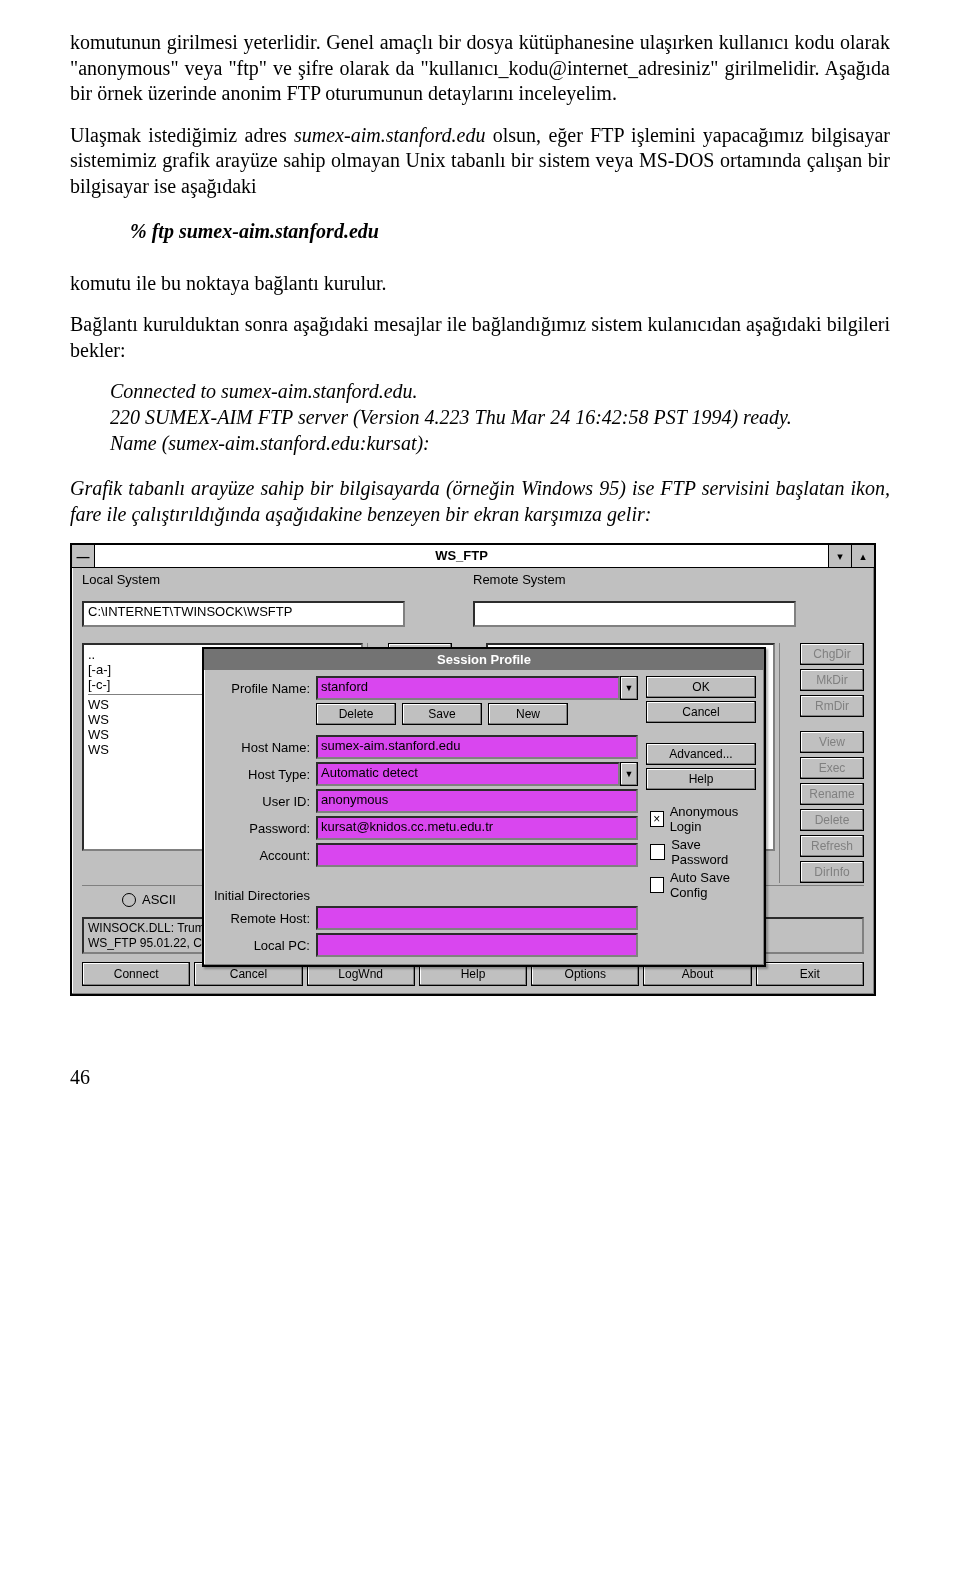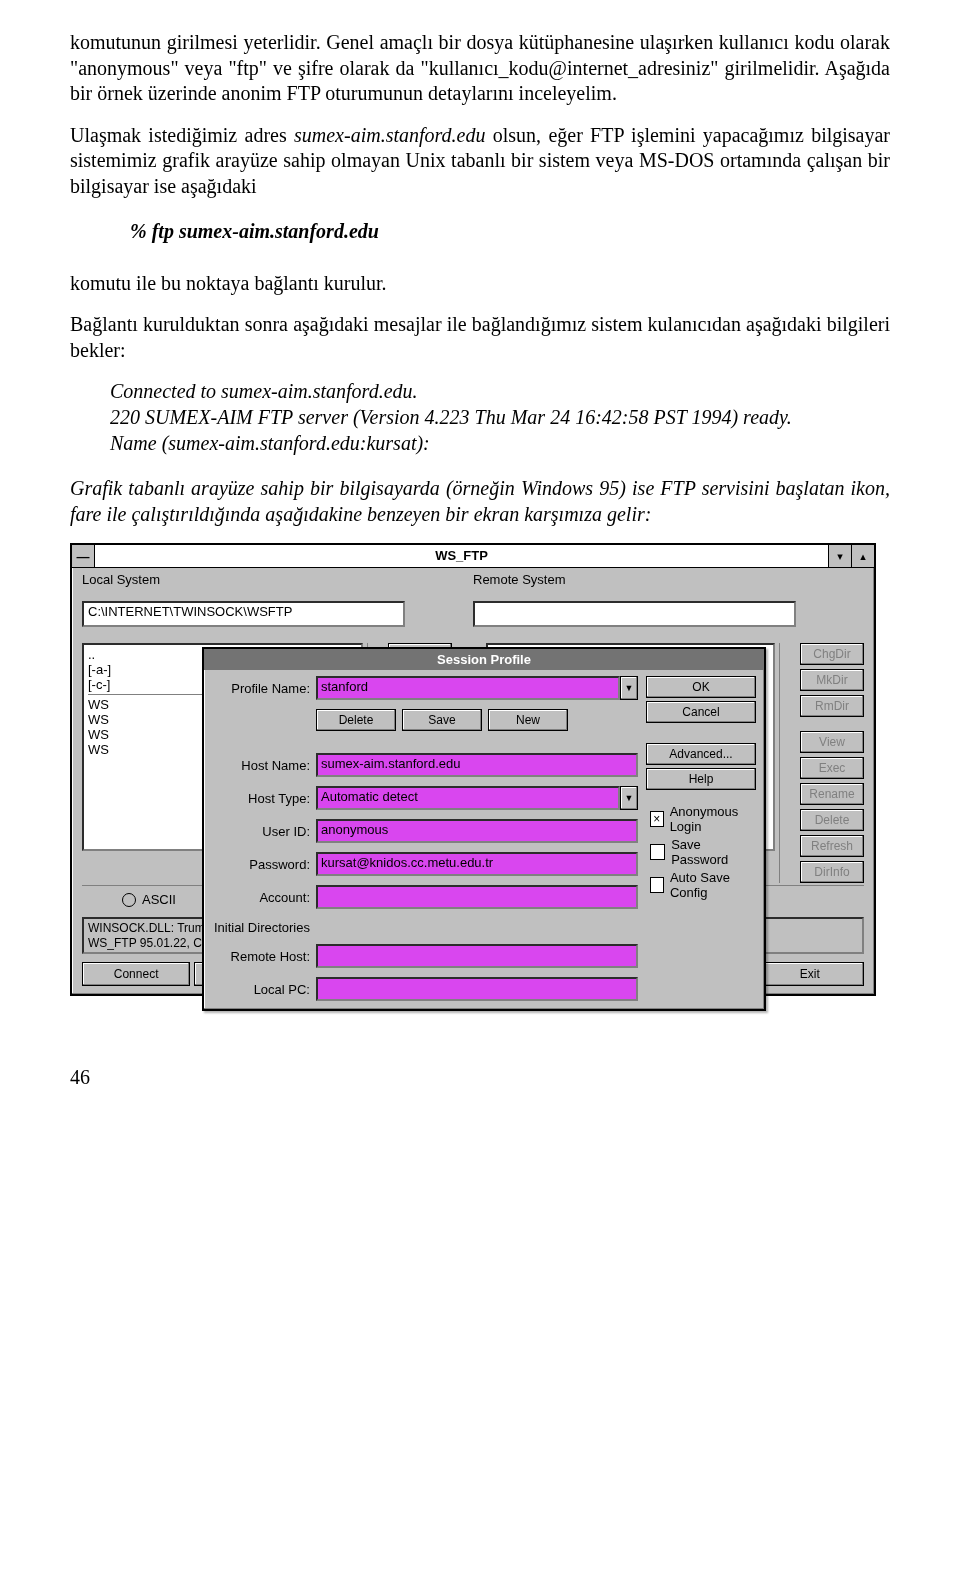--- a/index.html
+++ b/index.html
@@ -175,21 +175,21 @@
   .modal .mtitle span { flex:1; text-align:center; }
   .mbody {
     padding: 6px 8px 8px 8px;
     display:flex;
     gap:8px;
   }
   .mleft {
     flex:1;
     display:flex;
     flex-direction:column;
-    gap:9px;
+    gap:3px;
   }
   .mright {
     width: 110px;
     display:flex;
     flex-direction:column;
     gap:3px;
   }
   .row {
     display:flex;
     align-items:center;
@@ -385,21 +385,21 @@
             <div class="input">anonymous</div>
           </div>
           <div class="row">
             <div class="rlabel">Password:</div>
             <div class="input">kursat@knidos.cc.metu.edu.tr</div>
           </div>
           <div class="row">
             <div class="rlabel">Account:</div>
             <div class="input"></div>
           </div>
-          <div class="row" style="margin-top:2px;">
+          <div class="row" style="margin-top:18px;">
             <div class="rlabel">Initial Directories</div>
             <div style="flex:1"></div>
           </div>
           <div class="row">
             <div class="rlabel">Remote Host:</div>
             <div class="input"></div>
           </div>
           <div class="row">
             <div class="rlabel">Local PC:</div>
             <div class="input"></div>

